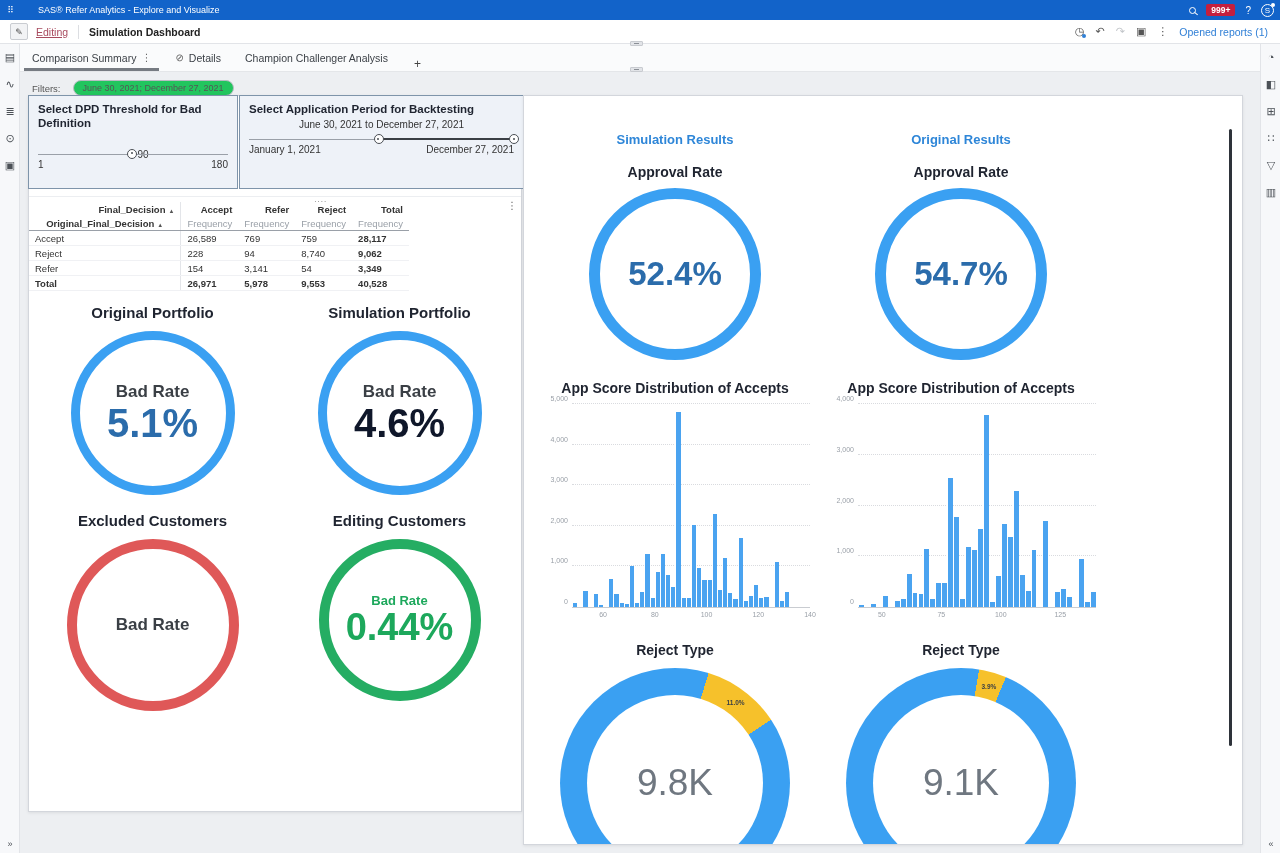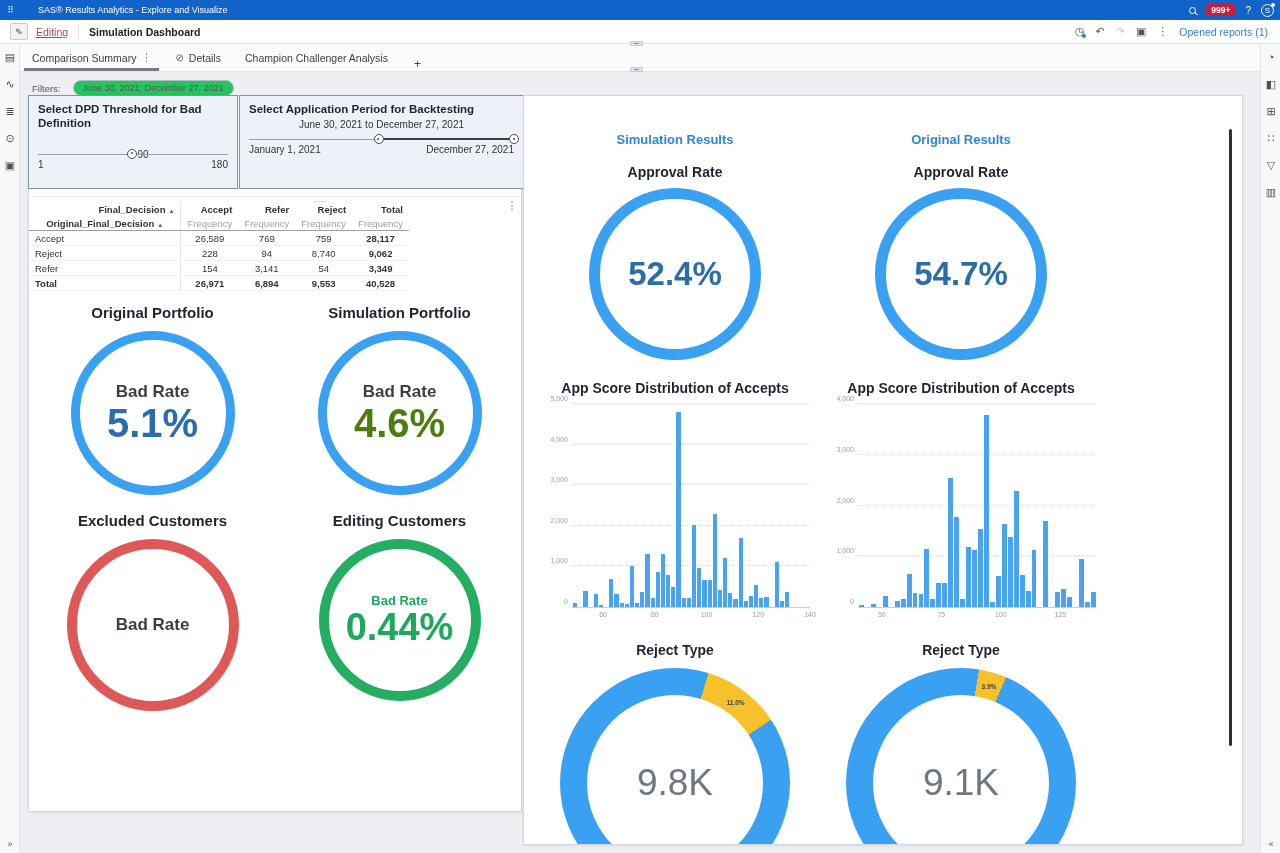--- a/index.html
+++ b/index.html
@@ -64,21 +64,21 @@
   .slider .thumb::after { content:''; position:absolute; left:2.5px; top:2.5px; width:2px; height:2px; border-radius:50%; background:#4a4f55; }
   .slider .minmax { position:absolute; top:26px; font-size:10px; color:#333; }
   .range-top-label { text-align:center; font-size:10px; color:#333; margin-top:3px; }
 
   
   .crosstab-wrap { position:absolute; left:0; top:100px; width:492px; height:108px; border-top:1px solid #eceef1; }
   .crosstab-kebab { position:absolute; right:4px; top:3px; font-size:10px; color:#666; cursor:pointer; }
   table.crosstab { border-collapse:collapse; font-size:9.5px; color:#333; margin-top:5px; width:380px; }
   .crosstab th, .crosstab td { padding:1.5px 6px; white-space:nowrap; }
   .crosstab .rowhead-col { width:170px; max-width:170px; border-right:1px solid #e3e5e9; }
-  .crosstab .num { width:42px; text-align:center; }
+  .crosstab .num { width:42px; text-align:left; }
   .crosstab .hdr { font-weight:bold; text-align:right; }
   .crosstab .hdr-center { font-weight:bold; text-align:right; position:relative; }
   .crosstab .dots { position:absolute; top:-7px; left:0; right:6px; text-align:center; font-size:8px; color:#666; letter-spacing:1px; font-weight:normal; }
   .crosstab .measure { color:#9aa0a8; font-weight:normal; }
   .crosstab thead tr.measure-row th { border-bottom:1px solid #9aa0a8; }
   .crosstab tbody td, .crosstab tbody th { border-bottom:1px solid #f0f1f4; }
   .crosstab tbody th { text-align:left; font-weight:normal; }
   .crosstab tbody tr.total-row th, .crosstab tbody tr.total-row td { font-weight:bold; }
   .crosstab td.total-col { font-weight:bold; }
   .sort-arrow { font-size:6px; color:#555; margin-left:3px; }
@@ -118,21 +118,21 @@
 
   .vscrollbar { position:absolute; width:3px; background:#2e333a; border-radius:2px; }
 </style>
 </head>
 <body>
 
 <div class="screen">
 
   <div class="topbar">
     <div class="appgrid">⠿</div>
-    <div class="topbar-title">SAS® Results Analytics - Explore and Visualize</div>
+    <div class="topbar-title">SAS® Refer Analytics - Explore and Visualize</div>
     <div class="topbar-right">
       <span class="search-ico"></span>
       <span class="badge">999+</span>
       <span class="help-ico">?</span>
       <span class="avatar">S</span>
     </div>
   </div>
 
   <div class="toolbar">
     <div class="pencil-btn">
@@ -258,41 +258,41 @@
             <tr>
               <th class="rowhead-col">Refer</th>
               <td class="num">154</td>
               <td class="num">3,141</td>
               <td class="num">54</td>
               <td class="num total-col">3,349</td>
             </tr>
             <tr class="total-row">
               <th class="rowhead-col">Total</th>
               <td class="num">26,971</td>
-              <td class="num">6,894</td>
+              <td class="num">5,978</td>
               <td class="num">9,553</td>
               <td class="num total-col">40,528</td>
             </tr>
           </tbody>
       </table>
     </div>
 
     <div class="kpi-grid" id="kpi-grid">
         <div class="kpi-cell" style="left: 0px; top: 0px;">
           <div class="kpi-title">Original Portfolio</div>
           <div class="ring" style="border:9px solid #3aa0f2; width:164px; height:164px;">
             <div class="kpi-sub ">Bad Rate</div>
             <div class="kpi-value" style="color:#2b6cab; font-size:40px;">5.1%</div>
           </div>
         </div>
         <div class="kpi-cell" style="left: 247px; top: 0px;">
           <div class="kpi-title">Simulation Portfolio</div>
           <div class="ring" style="border:9px solid #3aa0f2; width:164px; height:164px;">
             <div class="kpi-sub ">Bad Rate</div>
-            <div class="kpi-value" style="color:#4d7c0f; font-size:40px;">4.6%</div>
+            <div class="kpi-value" style="color:#0f172a; font-size:40px;">4.6%</div>
           </div>
         </div>
         <div class="kpi-cell" style="left: 0px; top: 208px;">
           <div class="kpi-title">Excluded Customers</div>
           <div class="ring" style="border:10px solid #df5858; width:172px; height:172px;">
             <div class="kpi-sub ">Bad Rate</div>
           </div>
         </div>
         <div class="kpi-cell" style="left: 247px; top: 208px;">
           <div class="kpi-title">Editing Customers</div>

